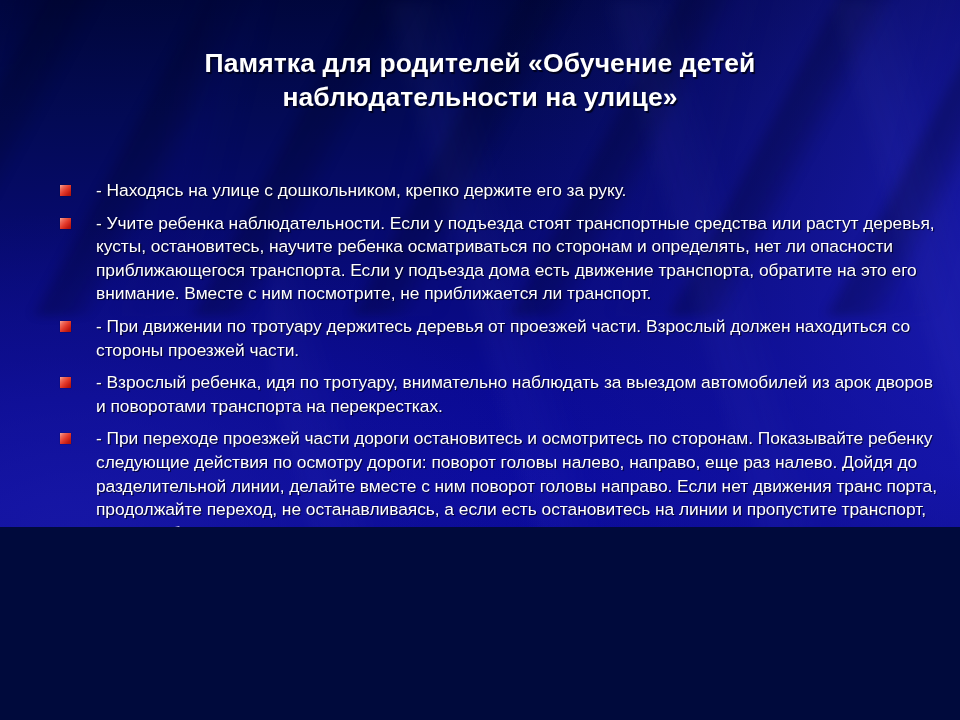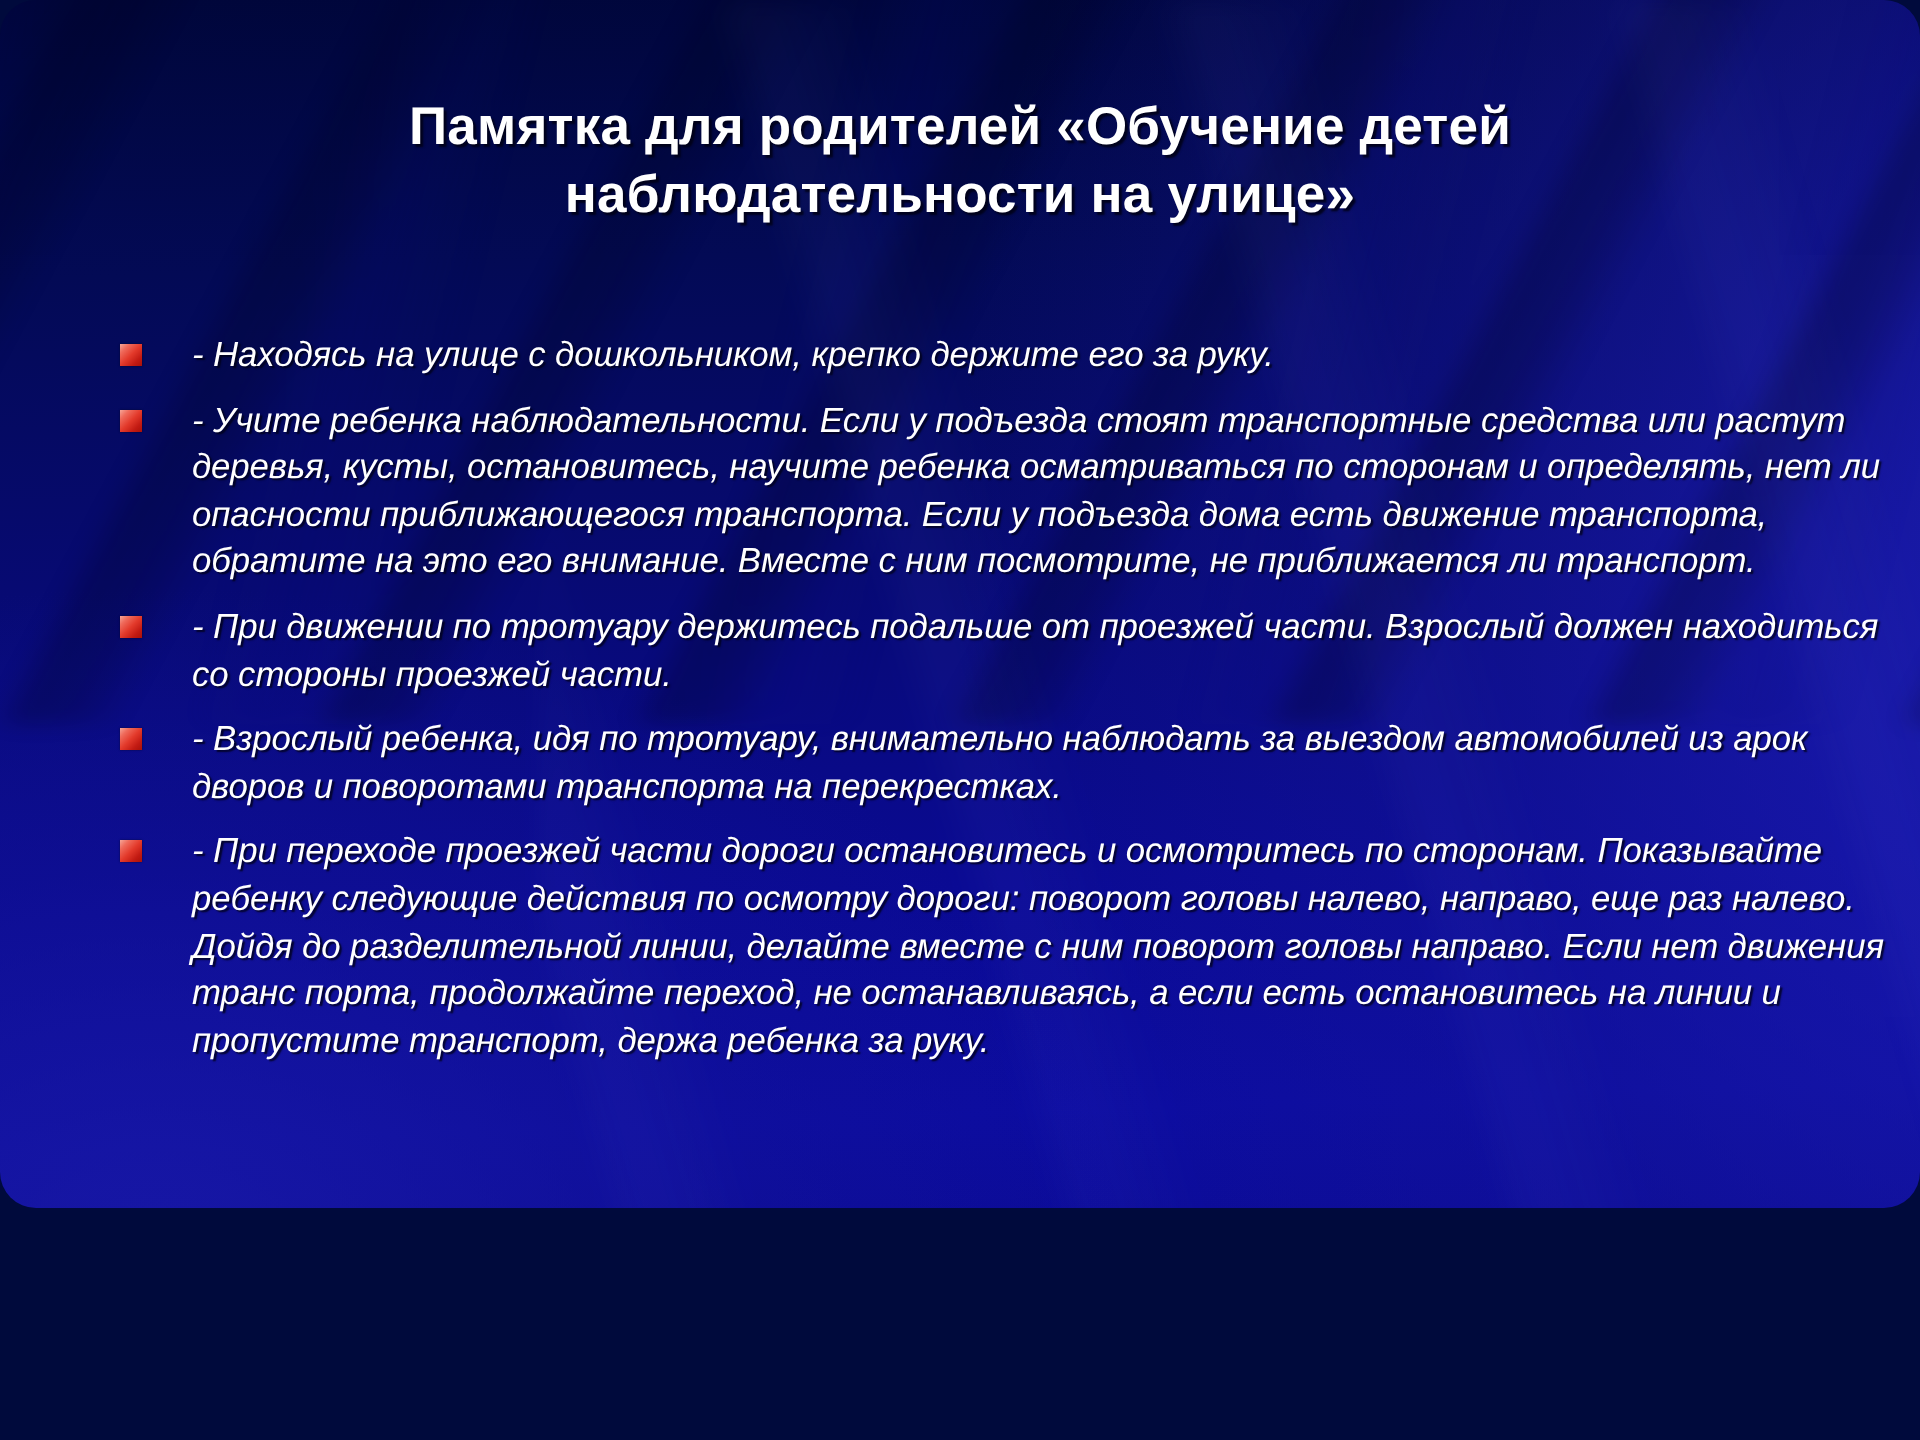--- a/index.html
+++ b/index.html
@@ -13,42 +13,41 @@
 
   body {
     font-family: "Liberation Sans", "DejaVu Sans", sans-serif;
     background: #000a3c;
   }
 
   
   #slide {
     position: relative;
     width: 960px;
-    height: 604px;
+    height: 527px;
     overflow: hidden;
     background:
       
       radial-gradient(ellipse 620px 430px at 8% 104%,
         rgba(26, 26, 168, 0.80) 0%,
         rgba(20, 20, 150, 0.40) 45%,
         rgba(0, 0, 0, 0) 78%),
       
       radial-gradient(ellipse 700px 900px at 108% 46%,
         rgba(32, 32, 190, 0.78) 0%,
         rgba(22, 22, 155, 0.42) 46%,
         rgba(0, 0, 0, 0) 80%),
       
       linear-gradient(178deg,
         #00063a 0%,
         #030a55 22%,
         #070a72 46%,
         #0a0a93 72%,
         #0c0ca0 90%,
         #0b0b97 100%);
-    border-radius: 18px;
   }
 
   
   #slide::before {
     content: "";
     position: absolute;
     inset: -20% -10% 40% -10%;
     pointer-events: none;
     background:
       repeating-linear-gradient(118deg,
@@ -104,24 +103,23 @@
     font-weight: bold;
     line-height: 34px;
     letter-spacing: 0.1px;
     text-shadow: 1.5px 1.5px 1px rgba(0, 0, 20, 0.85);
     white-space: pre-line;
   }
 
   
   #bullet-list {
     position: absolute;
-    top: 166px;
+    top: 179px;
     left: 58px;
     width: 884px;
-    font-style: italic;
   }
 
   .bullet-item {
     position: relative;
     padding-left: 38px;
     margin-bottom: 9px;
   }
 
   .bullet-item:last-child { margin-bottom: 0; }
 
@@ -169,21 +167,21 @@
         <span class="bullet-text">- Находясь на улице с дошкольником, крепко держите его за руку.</span>
       </div>
 
       <div class="bullet-item">
         <span class="bullet-marker"></span>
         <span class="bullet-text">- Учите ребенка наблюдательности. Если у подъезда стоят транспортные средства или растут деревья, кусты, остановитесь, научите ребенка осматриваться по сторонам и определять, нет ли опасности приближающегося транспорта. Если у подъезда дома есть движение транспорта, обратите на это его внимание. Вместе с ним посмотрите, не приближается ли транспорт.</span>
       </div>
 
       <div class="bullet-item">
         <span class="bullet-marker"></span>
-        <span class="bullet-text">- При движении по тротуару держитесь подальше от проезжей части. Взрослый должен находиться со стороны проезжей части.</span>
+        <span class="bullet-text">- При движении по тротуару держитесь деревья от проезжей части. Взрослый должен находиться со стороны проезжей части.</span>
       </div>
 
       <div class="bullet-item">
         <span class="bullet-marker"></span>
         <span class="bullet-text">- Взрослый ребенка, идя по тротуару, внимательно наблюдать за выездом автомобилей из арок дворов и поворотами транспорта на перекрестках.</span>
       </div>
 
       <div class="bullet-item">
         <span class="bullet-marker"></span>
         <span class="bullet-text">- При переходе проезжей части дороги остановитесь и осмотритесь по сторонам. Показывайте ребенку следующие действия по осмотру дороги: поворот головы налево, направо, еще раз налево. Дойдя до разделительной линии, делайте вместе с ним поворот головы направо. Если нет движения транс порта, продолжайте переход, не останавливаясь, а если есть остановитесь на линии и пропустите транспорт, держа ребенка за руку.</span>

